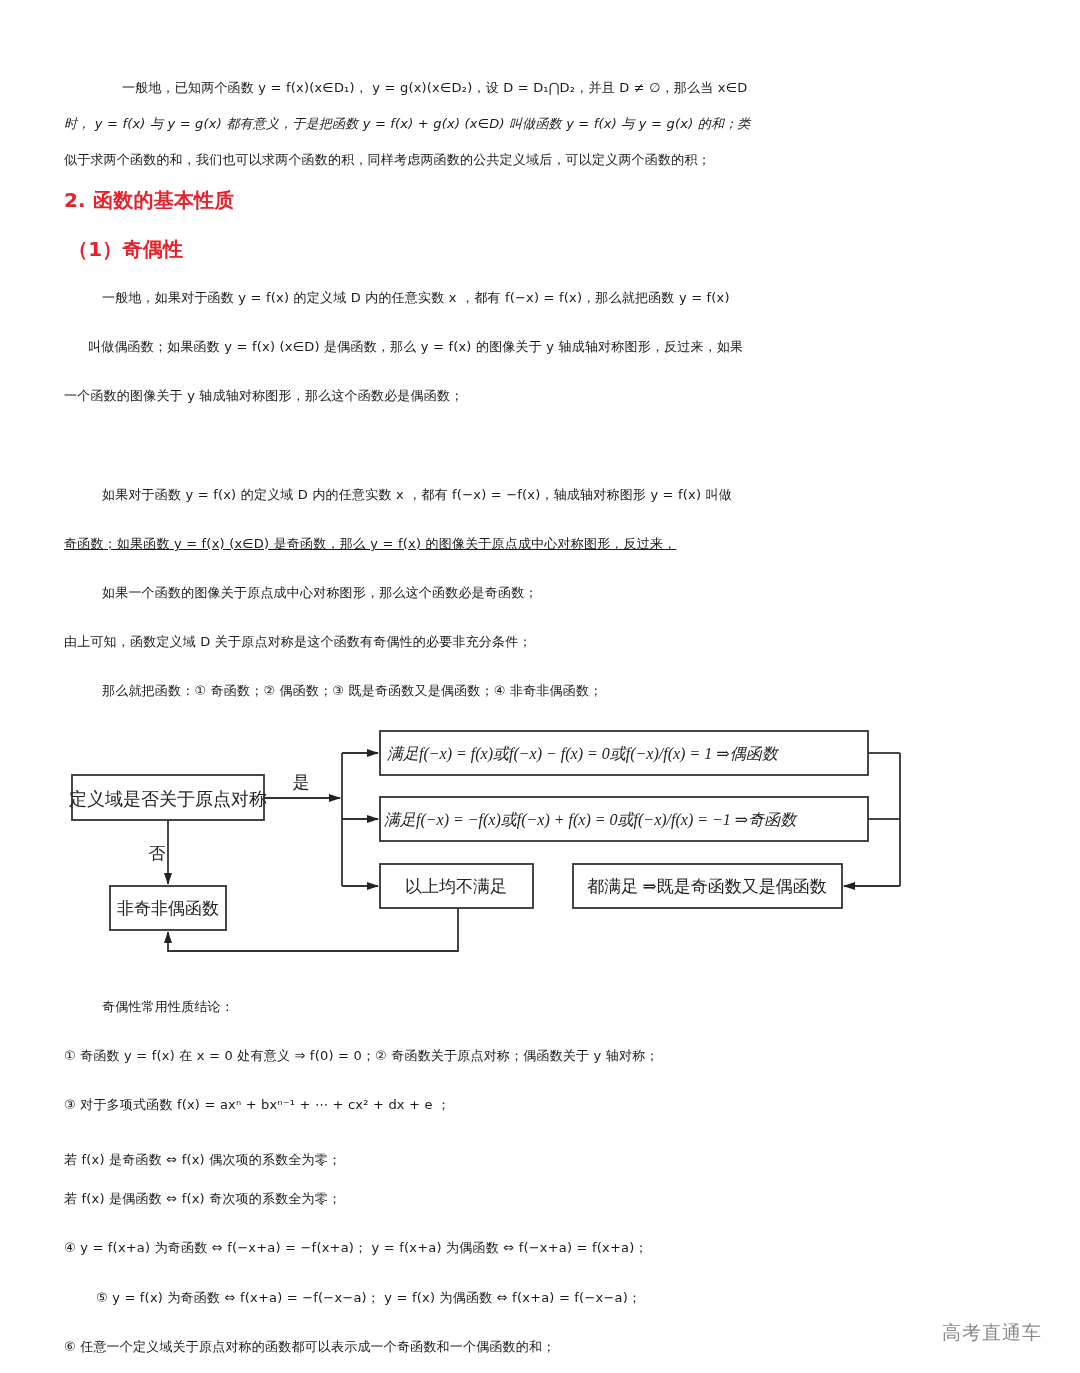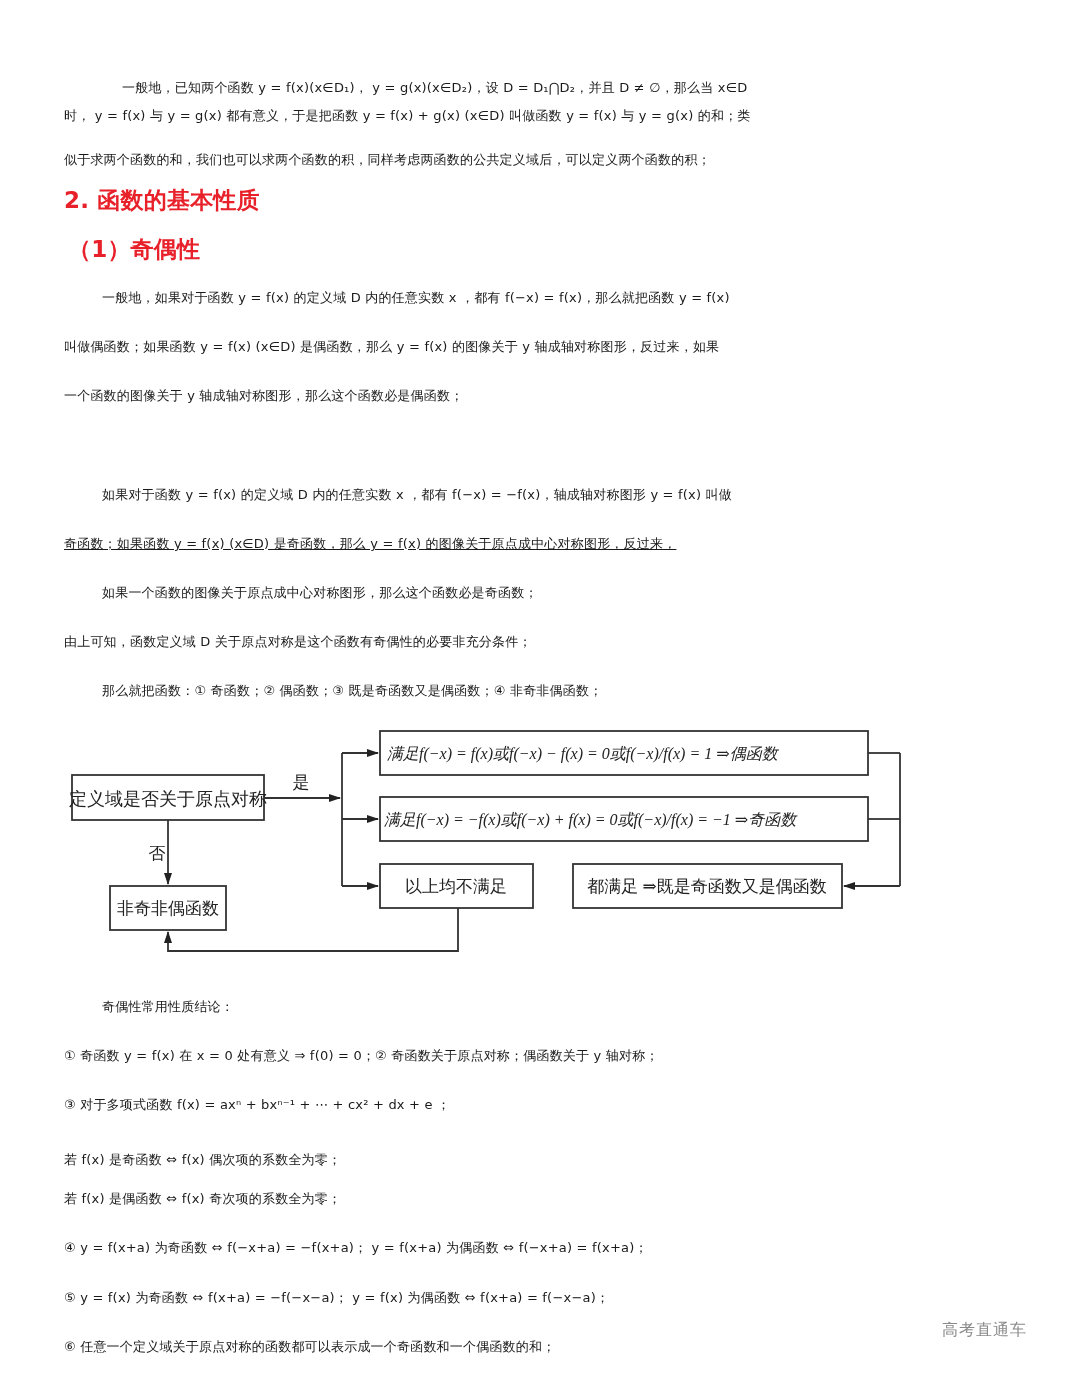--- a/index.html
+++ b/index.html
@@ -1,38 +1,38 @@
 <!DOCTYPE html>
 <html><head>
 <meta charset="utf-8">
 <style>
   html, body { margin:0; padding:0; background:#ffffff; }
   body { width:1080px; height:1373px; position:relative; overflow:hidden;
          font-family:"DejaVu Sans","Liberation Sans",sans-serif; color:#1a1a1a; }
   .line { position:absolute; left:64px; font-size:13px; line-height:26px; white-space:nowrap; letter-spacing:0.2px; }
   .ind { left:102px; }
-  .red { color:#e8202a; font-weight:bold; font-size:23px; }
-  .watermark { position:absolute; left:942px; top:1320px; font-size:16px; color:#8a8a8a; letter-spacing:1px; }
+  .red { color:#e8202a; font-weight:bold; font-size:20px; }
+  .watermark { position:absolute; left:942px; top:1320px; font-size:19px; color:#8a8a8a; letter-spacing:1px; }
   svg text { font-family:"Liberation Serif","DejaVu Serif",serif; fill:#222; }
 </style>
 </head>
 <body>
 
 <div>
   <div class="line" style="left:122px; top:75px;">一般地，已知两个函数 y = f(x)(x∈D₁)， y = g(x)(x∈D₂)，设 D = D₁⋂D₂，并且 D ≠ ∅，那么当 x∈D</div>
-  <div class="line" style="top:103px;">时， y = f(x) 与 y = g(x) 都有意义，于是把函数 y = f(x) + g(x)  (x∈D) 叫做函数 y = f(x) 与 y = g(x) 的和；类</div>
+  <div class="line" style="top:111px;font-style:italic;">时， y = f(x) 与 y = g(x) 都有意义，于是把函数 y = f(x) + g(x)  (x∈D) 叫做函数 y = f(x) 与 y = g(x) 的和；类</div>
   <div class="line" style="top:147px;">似于求两个函数的和，我们也可以求两个函数的积，同样考虑两函数的公共定义域后，可以定义两个函数的积；</div>
 </div>
 
 <div class="line red" style="top:187px;">2. 函数的基本性质</div>
 <div class="line red" style="left:68px; top:236px;">（1）奇偶性</div>
 
 <div>
   <div class="line ind" style="top:285px;">一般地，如果对于函数 y = f(x) 的定义域 D 内的任意实数 x ，都有 f(−x) = f(x)，那么就把函数 y = f(x)</div>
-  <div class="line" style="top:334px;">叫做偶函数；如果函数 y = f(x) (x∈D) 是偶函数，那么 y = f(x) 的图像关于 y 轴成轴对称图形，反过来，如果</div>
+  <div class="line" style="top:334px;margin-left:24px;">叫做偶函数；如果函数 y = f(x) (x∈D) 是偶函数，那么 y = f(x) 的图像关于 y 轴成轴对称图形，反过来，如果</div>
   <div class="line" style="top:383px;">一个函数的图像关于 y 轴成轴对称图形，那么这个函数必是偶函数；</div>
 </div>
 
 <div>
   <div class="line ind" style="top:482px;">如果对于函数 y = f(x) 的定义域 D 内的任意实数 x ，都有 f(−x) = −f(x)，轴成轴对称图形 y = f(x) 叫做</div>
   <div class="line" style="top:531px;text-decoration:underline;">奇函数；如果函数 y = f(x) (x∈D) 是奇函数，那么 y = f(x) 的图像关于原点成中心对称图形，反过来，</div>
   <div class="line ind" style="top:580px;">如果一个函数的图像关于原点成中心对称图形，那么这个函数必是奇函数；</div>
 </div>
 
 <div class="line" style="top:629px;">由上可知，函数定义域 D 关于原点对称是这个函数有奇偶性的必要非充分条件；</div>
@@ -79,17 +79,17 @@
   <text x="168" y="914" font-size="17" text-anchor="middle">非奇非偶函数</text>
 </svg>
 
 <div>
   <div class="line ind" style="top:994px;">奇偶性常用性质结论：</div>
   <div class="line" style="top:1043px;">① 奇函数 y = f(x) 在 x = 0 处有意义 ⇒ f(0) = 0；② 奇函数关于原点对称；偶函数关于 y 轴对称；</div>
   <div class="line" style="top:1092px;text-align:center;">③ 对于多项式函数 f(x) = axⁿ + bxⁿ⁻¹ + ⋯ + cx² + dx + e ；</div>
   <div class="line" style="top:1137px;margin-top:10px;">若 f(x) 是奇函数 ⇔ f(x) 偶次项的系数全为零；</div>
   <div class="line" style="top:1186px;">若 f(x) 是偶函数 ⇔ f(x) 奇次项的系数全为零；</div>
   <div class="line" style="top:1235px;">④  y = f(x+a) 为奇函数 ⇔ f(−x+a) = −f(x+a)；   y = f(x+a) 为偶函数 ⇔ f(−x+a) = f(x+a)；</div>
-  <div class="line" style="top:1285px;">⑤  y = f(x) 为奇函数 ⇔ f(x+a) = −f(−x−a)；   y = f(x) 为偶函数 ⇔ f(x+a) = f(−x−a)；</div>
+  <div class="line" style="top:1285px;margin-left:32px;">⑤  y = f(x) 为奇函数 ⇔ f(x+a) = −f(−x−a)；   y = f(x) 为偶函数 ⇔ f(x+a) = f(−x−a)；</div>
   <div class="line" style="top:1334px;">⑥ 任意一个定义域关于原点对称的函数都可以表示成一个奇函数和一个偶函数的和；</div>
 </div>
 
 <div class="watermark">高考直通车</div>
 
 </body></html>

